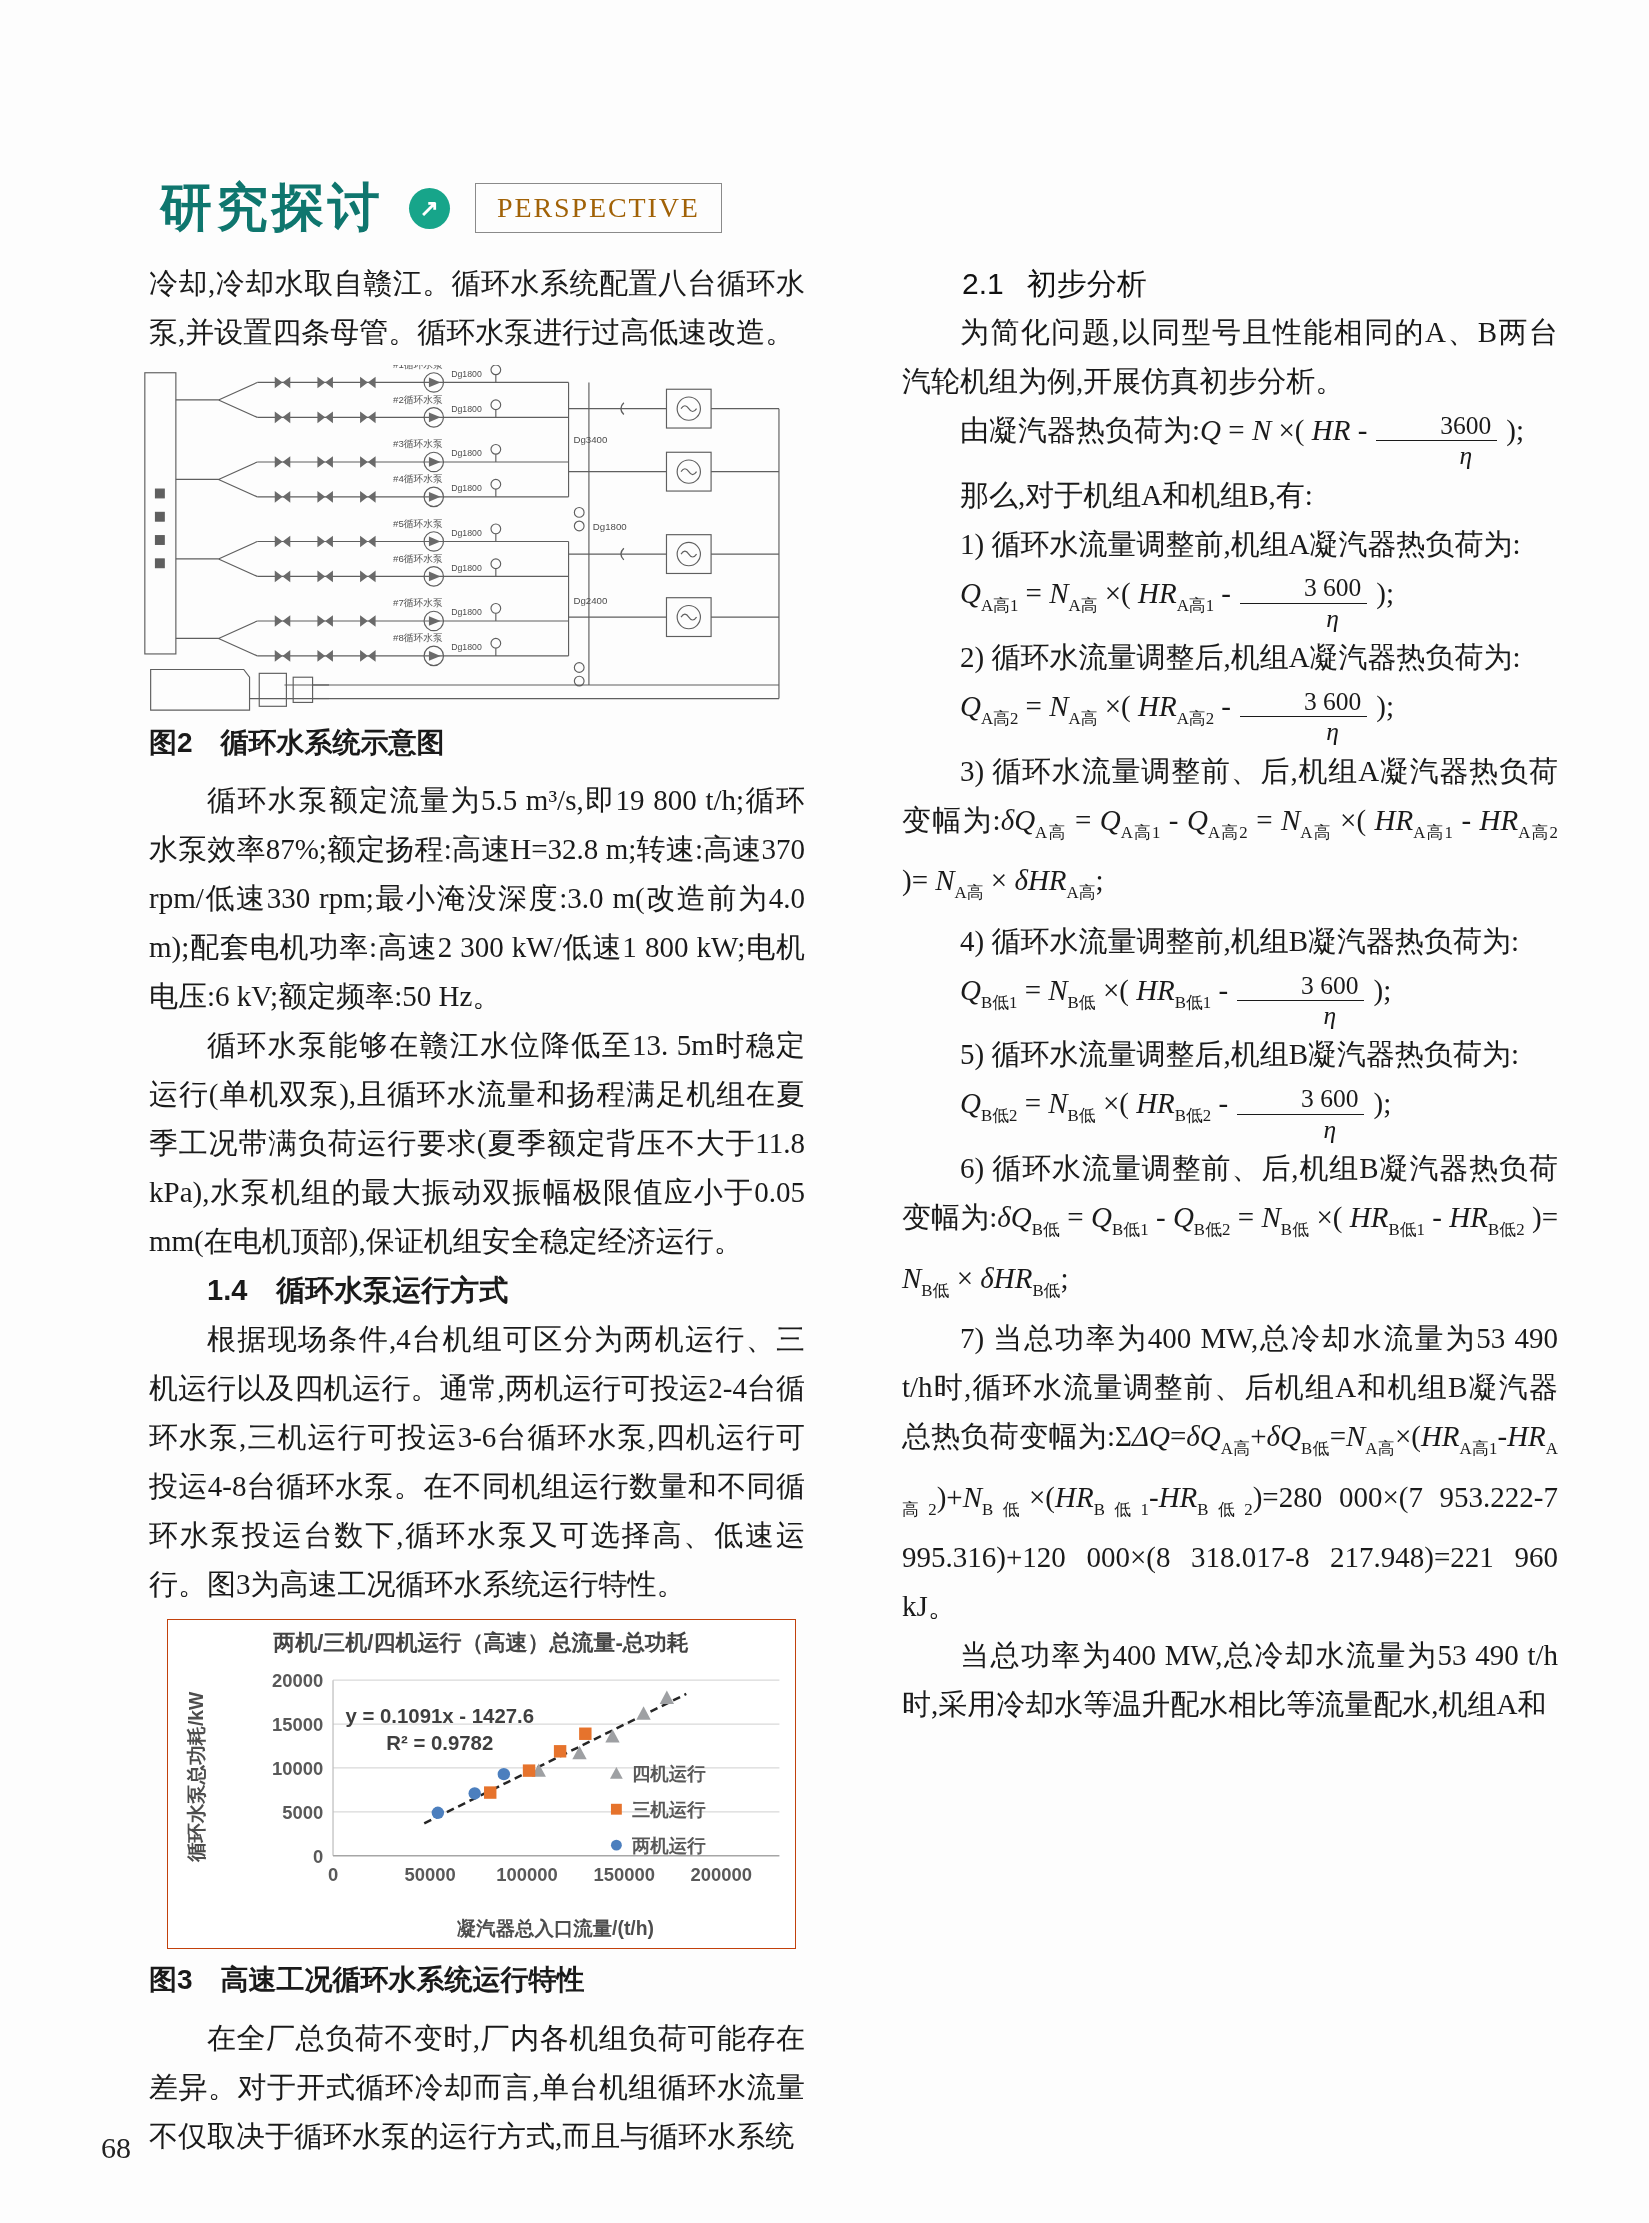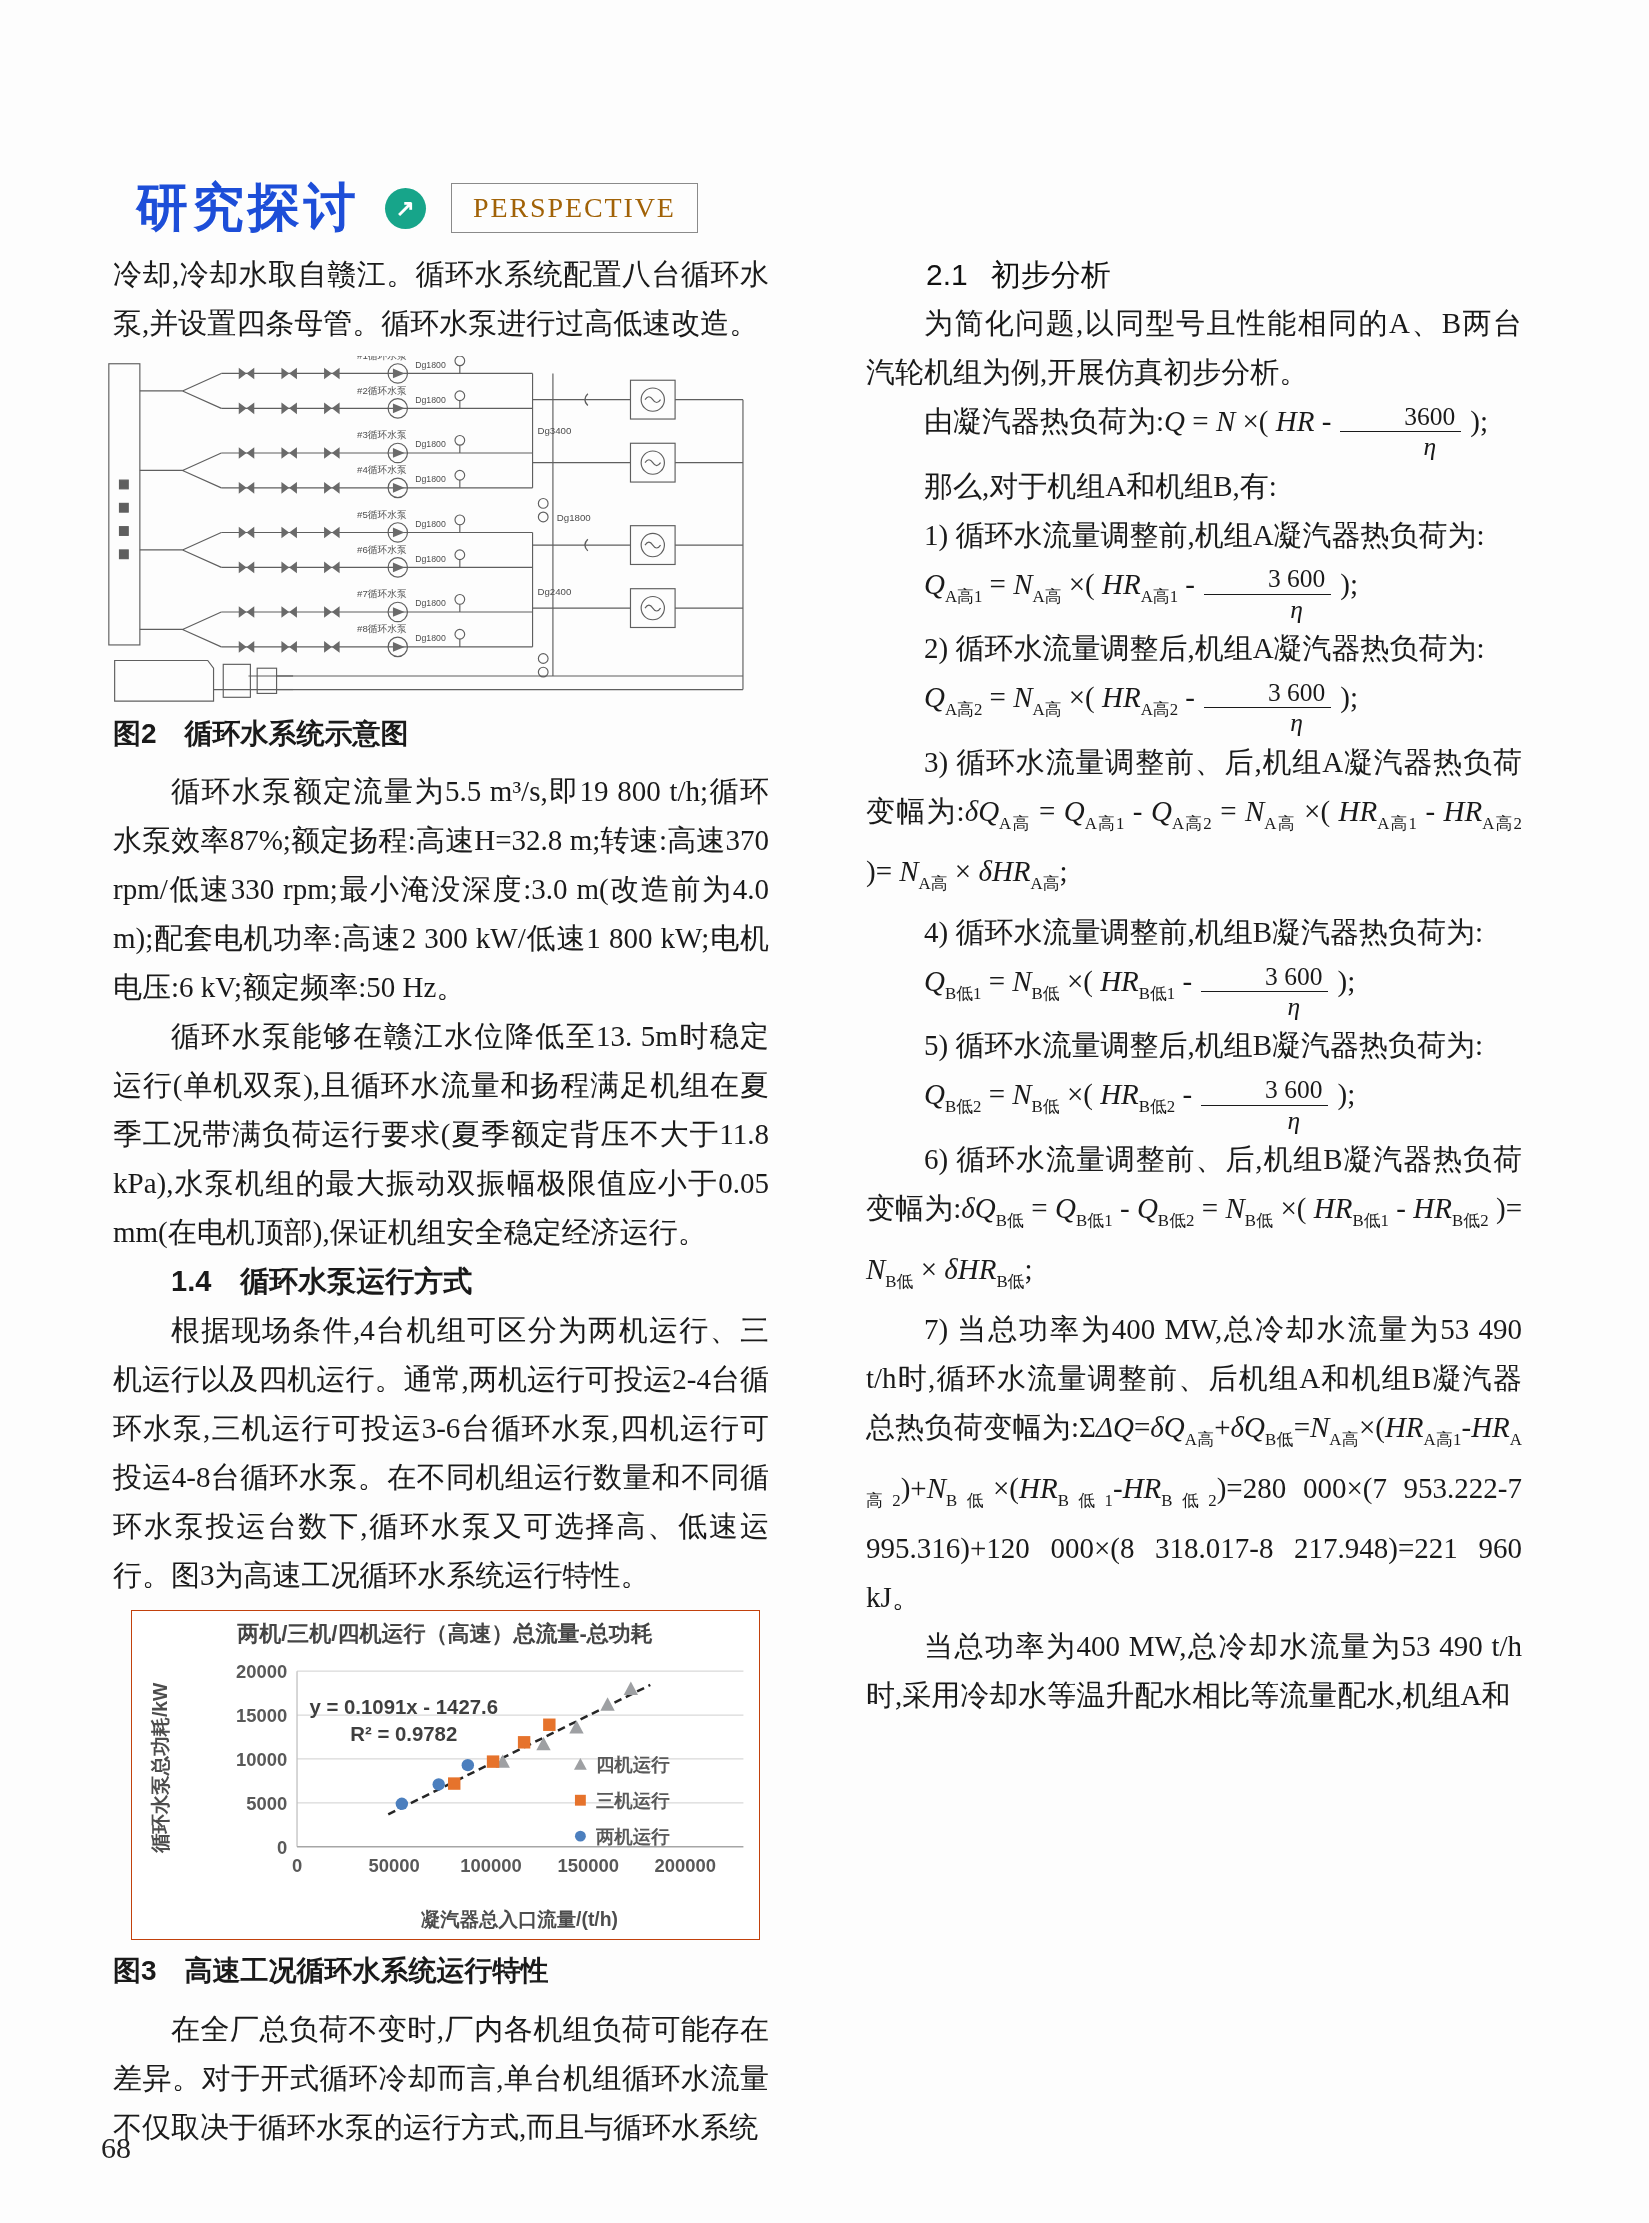--- a/index.html
+++ b/index.html
@@ -1,26 +1,26 @@
 <!DOCTYPE html>
 <html><head>
 <meta charset="utf-8">
 <style>
   html,body{margin:0;padding:0;background:#ffffff;}
   .page{position:relative;width:1650px;height:2223px;background:#fdfdfd;outline:1px solid #e0e0e0;overflow:hidden;
         font-family:"Liberation Serif",serif;color:#1a1a1a;}
   
   .hdr{position:absolute;left:136px;top:173px;display:flex;align-items:center;gap:25px;}
-  .hdr-title{font-family:"Liberation Sans",sans-serif;font-weight:900;font-size:52px;letter-spacing:3.9px;color:#1d4ed8;}
+  .hdr-title{font-family:"Liberation Sans",sans-serif;font-weight:900;font-size:52px;letter-spacing:3.9px;color:#0f766e;margin-left:24px;}
   .hdr-circle{width:41px;height:41px;border-radius:50%;display:flex;align-items:center;justify-content:center;
               color:#fff;font-size:23px;font-weight:bold;font-family:"Liberation Sans",sans-serif;}
   .hdr-tag{border:1.9px solid #8a8a8a;padding:7.8px 21.3px;font-size:28px;letter-spacing:1.9px;color:#a16207;
            font-family:"Liberation Serif",serif;}
   
-  .col{position:absolute;top:250px;width:656px;font-size:29px;line-height:49px;text-align:justify;}
+  .col{position:absolute;top:259px;width:656px;font-size:29px;line-height:49px;text-align:justify;margin-left:36px;}
   .col-left{left:113px;}
   .col-right{left:866px;}
   .col p{margin:0;text-indent:2em;}
   .col p.noindent{text-indent:0;}
   .subhead{font-family:"Liberation Sans",sans-serif;font-weight:bold;font-size:29px;margin:3.9px 0;text-indent:0;}
   
   .fig2{margin:7.8px 0 0 -13.6px;width:679px;}
   .fig2 svg{display:block;}
   .fig2 text{font-family:"Liberation Sans",sans-serif;fill:#4d4d4d;}
   .figcap{font-family:"Liberation Sans",sans-serif;font-weight:bold;font-size:28px;text-align:left;

